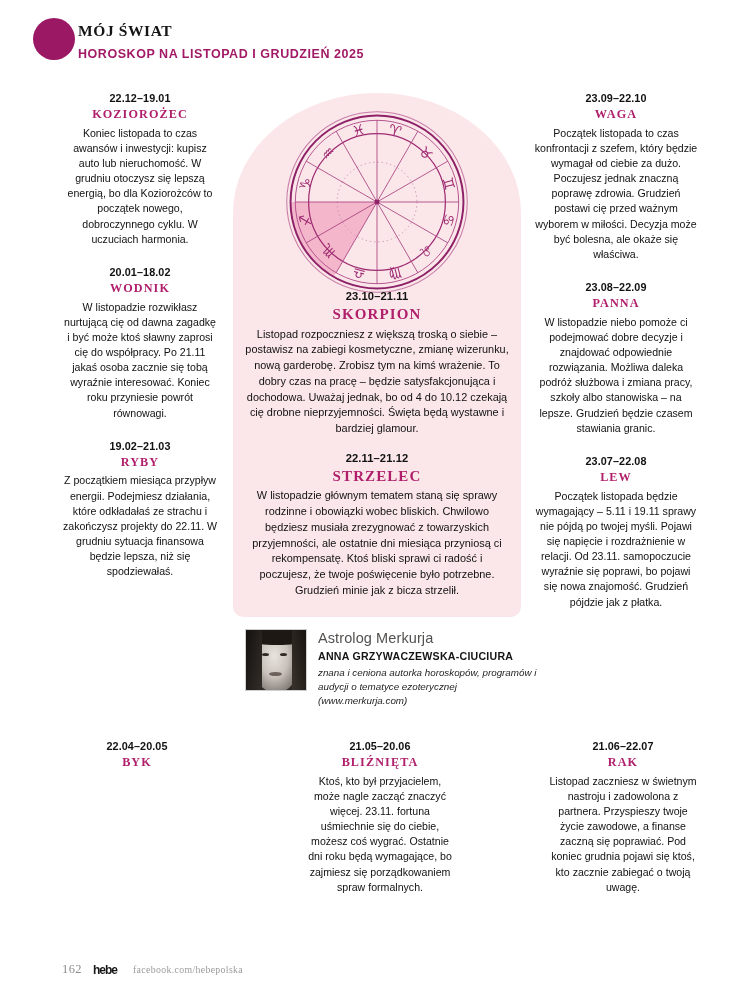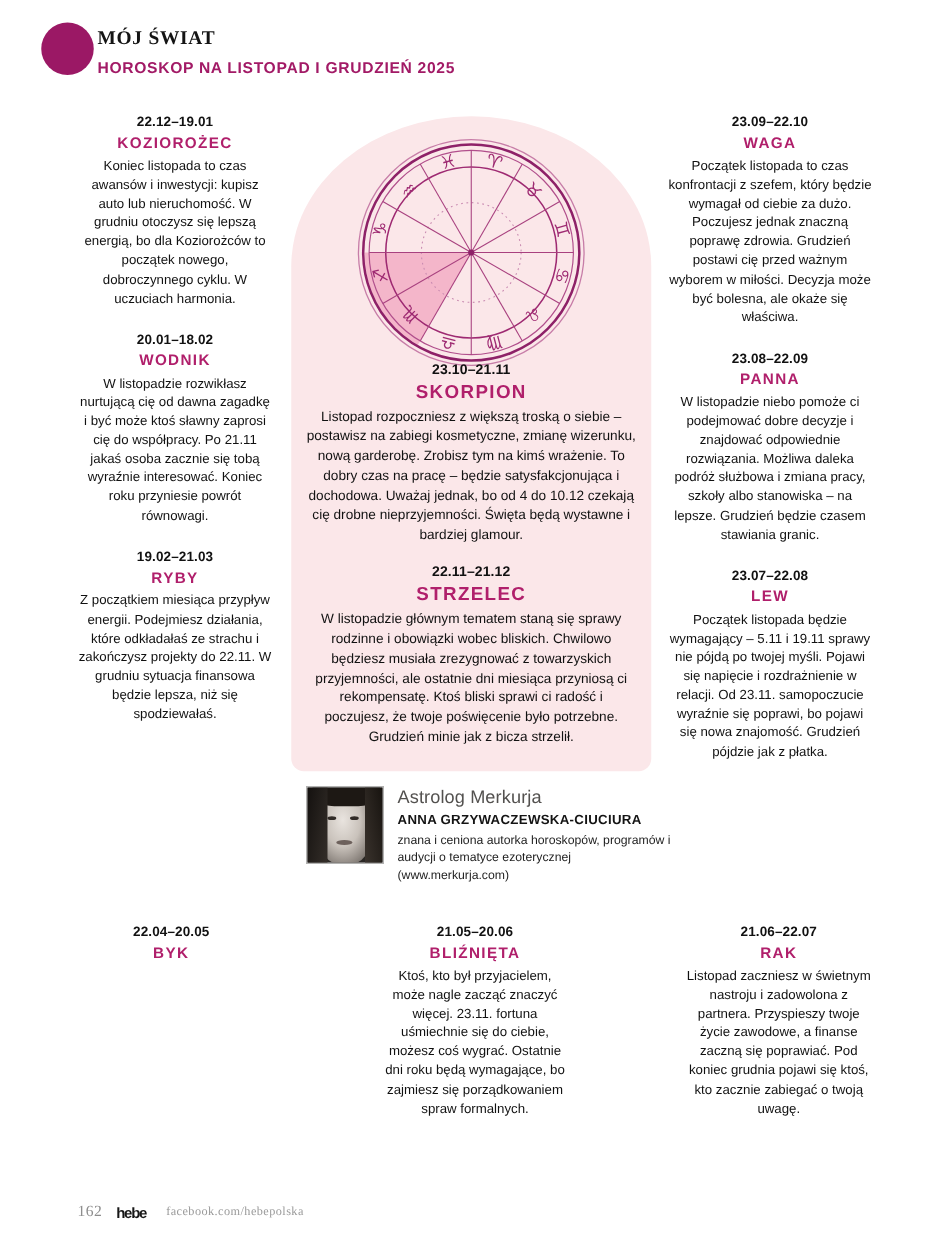--- a/index.html
+++ b/index.html
@@ -59,21 +59,21 @@
   }
   .sign-dates {
     font-size: 10.8px;
     font-weight: bold;
     color: #111;
     letter-spacing: 0.1px;
     line-height: 1.25;
     margin: 0 0 2px 0;
   }
   .sign-name {
-    font-family: Liberation Sans, sans-serif;
+    font-family: Liberation Serif, serif;
     font-weight: bold;
     font-size: 12.2px;
     letter-spacing: 1.1px;
     color: #b01f6b;
     margin: 0 0 3px 0;
     line-height: 1.25;
   }
   .sign-text {
     font-size: 10.6px;
     line-height: 1.43;
@@ -203,20 +203,21 @@
     letter-spacing: 0.25px;
     color: #141414;
     line-height: 1.3;
     margin: 0 0 2px 0;
   }
   .astro-bio {
     font-size: 9.8px;
     line-height: 1.42;
     color: #1d1d1d;
     margin: 0;
+    font-style: italic;
   }
 
   
   .bottom-row {
     position: absolute;
     left: 62px; top: 740px;
     width: 636px;
     display: flex;
     justify-content: space-between;
   }

